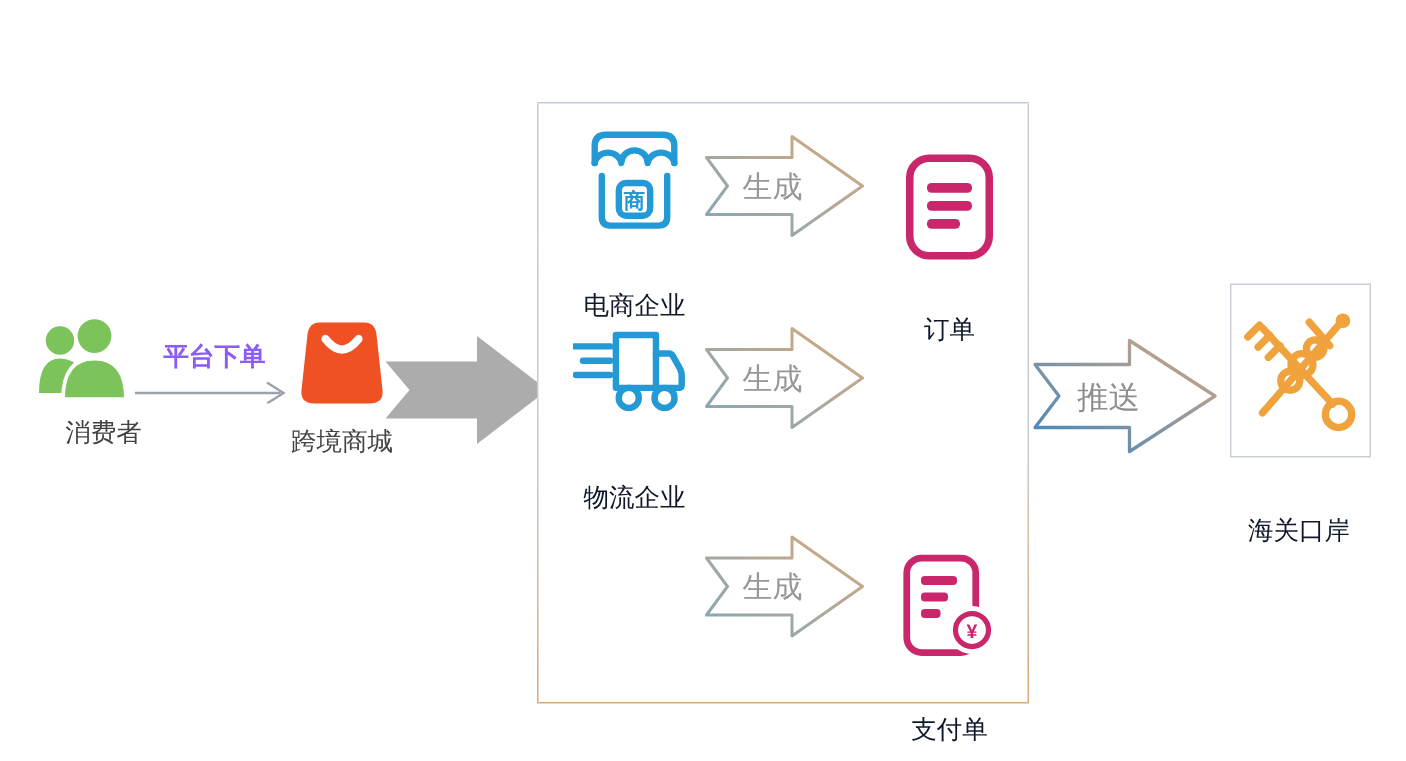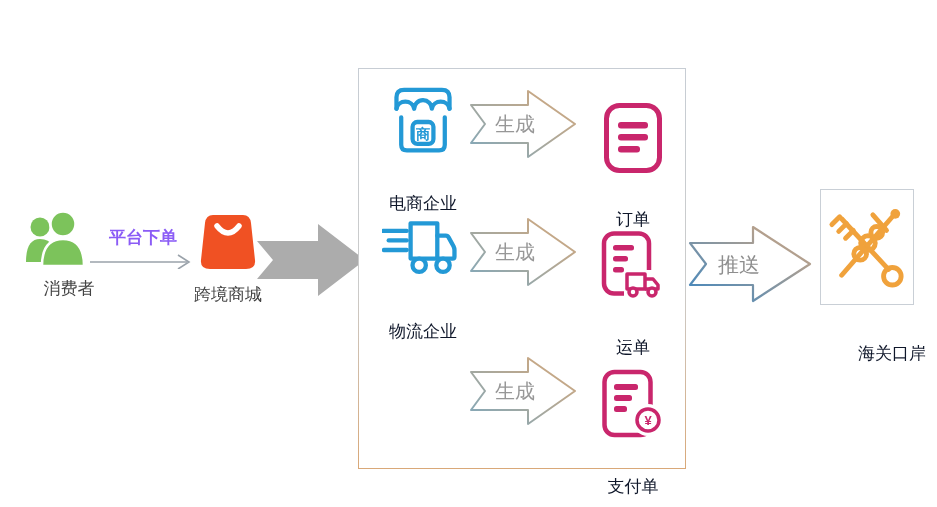--- a/index.html
+++ b/index.html
@@ -113,38 +113,20 @@
             <circle cx="39" cy="52" r="7" fill="#fff"></circle>
             <circle cx="64" cy="52" r="7" fill="#fff"></circle>
           </g>
         </svg>
         <div class="lbl lbl-blue">物流企业</div>
       </div>
       <svg class="gen-arrow" width="110" height="74" viewBox="0 0 110 74">
         <polygon points="2,18 59,18 59,4 106,37 59,70 59,56 2,56 16,37" fill="none" stroke="url(#gradGen)" stroke-width="2" stroke-linejoin="round"></polygon>
         <text class="arrow-text" x="46" y="44" font-size="20" fill="#979797" text-anchor="middle">生成</text>
       </svg>
-      <div class="doc-col col">
-        <svg width="66" height="72" viewBox="0 0 66 72">
-          <rect x="4" y="3.5" width="45" height="60" rx="10" fill="none" stroke="#C9266C" stroke-width="4.5"></rect>
-          <g fill="#C9266C">
-            <rect x="13" y="15" width="21" height="5.5" rx="2.5"></rect>
-            <rect x="13" y="26" width="15" height="5.5" rx="2.5"></rect>
-            <rect x="13" y="37" width="11" height="5.5" rx="2.5"></rect>
-          </g>
-          <rect x="24" y="40" width="42" height="32" fill="#fff"></rect>
-          <g fill="none" stroke="#C9266C" stroke-width="3.5" stroke-linejoin="round">
-            <path d="M27,44 H45 V59 H27 Z"></path>
-            <path d="M45,49 H53 L58,55 V59 H45"></path>
-            <circle cx="33" cy="62" r="4" fill="#fff"></circle>
-            <circle cx="52" cy="62" r="4" fill="#fff"></circle>
-          </g>
-        </svg>
-        <div class="lbl lbl-blue">运单</div>
-      </div>
     </div>
 
     <div class="row" style="top:284px;">
       <svg class="gen-arrow" width="110" height="74" viewBox="0 0 110 74">
         <polygon points="2,18 59,18 59,4 106,37 59,70 59,56 2,56 16,37" fill="none" stroke="url(#gradGen)" stroke-width="2" stroke-linejoin="round"></polygon>
         <text class="arrow-text" x="46" y="44" font-size="20" fill="#979797" text-anchor="middle">生成</text>
       </svg>
       <div class="doc-col col">
         <svg width="66" height="72" viewBox="0 0 66 72">
           <rect x="4.5" y="3" width="46" height="63" rx="10" fill="none" stroke="#C9266C" stroke-width="4.5"></rect>
@@ -178,15 +160,15 @@
         <circle cx="66" cy="77" r="9"></circle>
         <path d="M14,76 L66,16"></path>
         <path d="M46,14 L60,30"></path>
         <circle cx="41" cy="43" r="7.5"></circle>
         <circle cx="33" cy="54" r="6.5"></circle>
         <circle cx="50" cy="32" r="6"></circle>
       </g>
       <circle cx="69" cy="13" r="5" fill="#F0A23C"></circle>
     </svg>
   </div>
-  <div class="abs lbl lbl-blue" style="left:806px;top:308px;width:120px;text-align:right;">海关口岸</div>
+  <div class="abs lbl lbl-blue" style="left:806px;top:308px;width:120px;text-align:center;">海关口岸</div>
 
 </div>
 
 </body></html>

